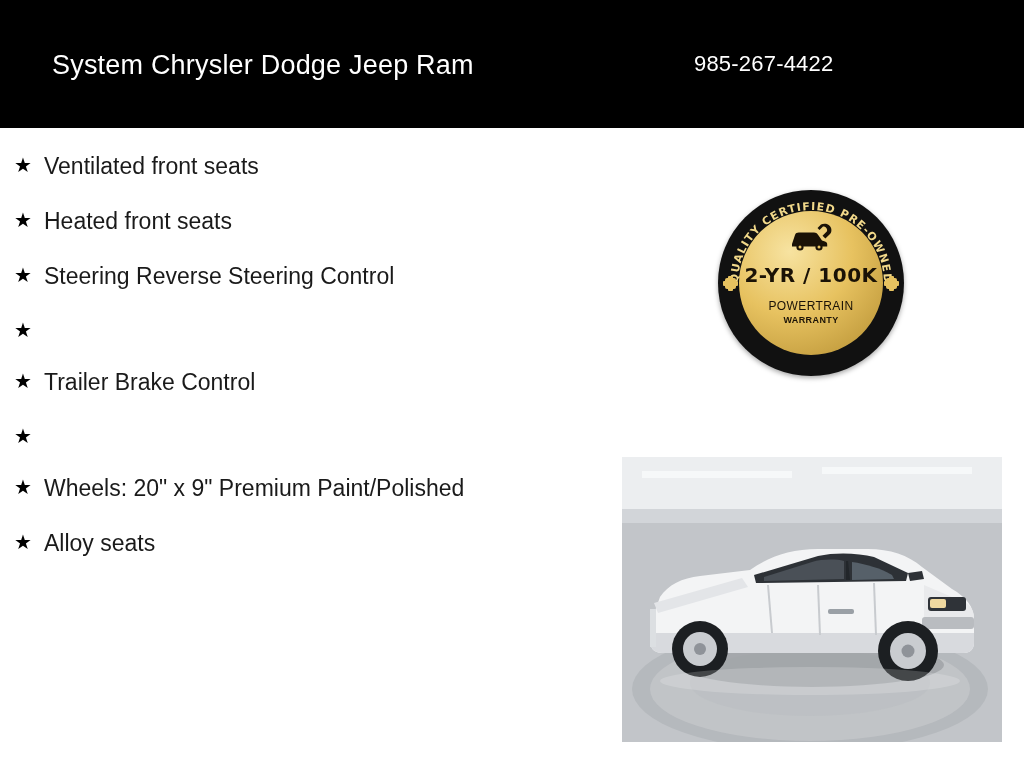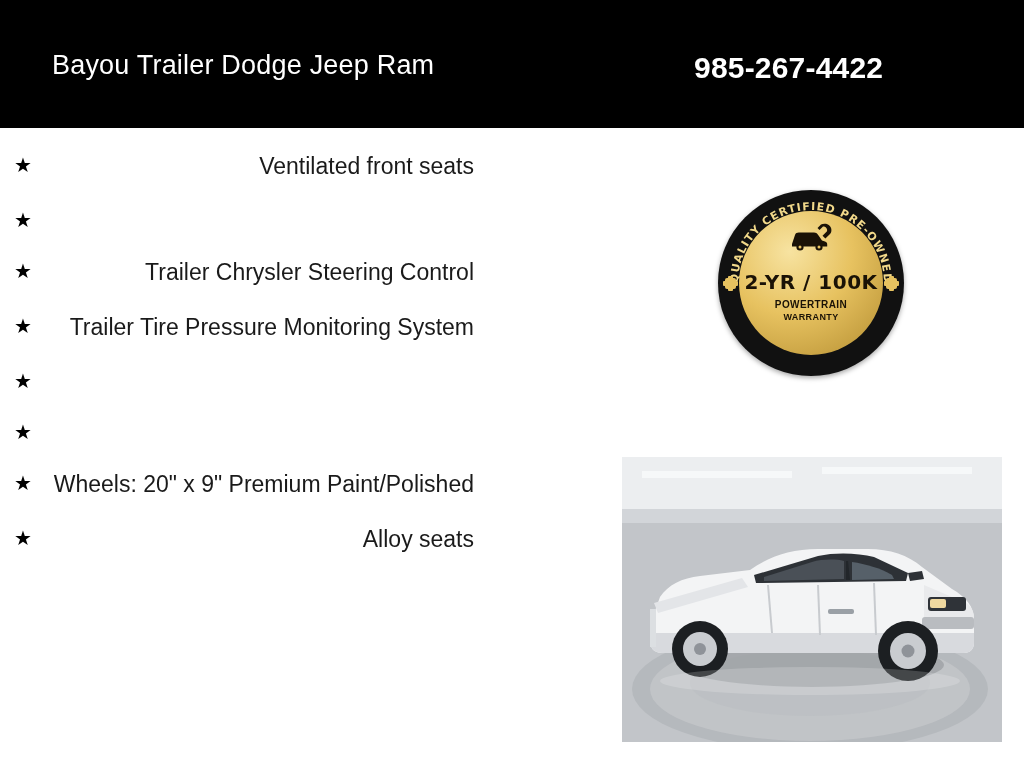--- a/index.html
+++ b/index.html
@@ -38,24 +38,23 @@
     color: #ffffff;
     font-size: 27px;
     letter-spacing: 0.2px;
     white-space: nowrap;
   }
   .dealer-phone {
     position: absolute;
     left: 694px;
     top: 51px;
     color: #ffffff;
-    font-size: 30px;
+    font-size: 22px;
     letter-spacing: 0.2px;
     white-space: nowrap;
-    font-weight: bold;
   }
 
   
   .features {
     position: absolute;
     left: 0;
     top: 128px;
     width: 600px;
     padding-top: 22px;
   }
@@ -73,21 +72,20 @@
     color: #000000;
     text-align: left;
     padding-top: 1px;
   }
   .feature-text {
     flex: 1 1 auto;
     font-size: 23px;
     line-height: 33px;
     color: #1a1a1a;
     max-width: 430px;
-    text-align: right;
   }
 
   
   .badge-wrap {
     position: absolute;
     left: 718px;
     top: 190px;
     width: 186px;
     height: 186px;
   }
@@ -111,31 +109,31 @@
     flex-direction: column;
     align-items: center;
     justify-content: flex-start;
   }
   .badge-icon {
     margin-top: 12px;
     width: 46px;
     height: 30px;
   }
   .badge-term {
-    margin-top: 17px;
+    margin-top: 10px;
     font-size: 20px;
     font-weight: bold;
     color: #1a1206;
     letter-spacing: 0.5px;
     font-family: "DejaVu Sans", sans-serif;
   }
   .badge-sub1 {
-    margin-top: 5px;
-    font-size: 10px;
-    font-weight: bold;
+    margin-top: 12px;
+    font-size: 12px;
+    font-weight: normal;
     color: #1a1206;
     letter-spacing: 0.4px;
   }
   .badge-sub2 {
     margin-top: 2px;
     font-size: 9px;
     font-weight: bold;
     color: #1a1206;
     letter-spacing: 0.4px;
   }
@@ -195,42 +193,43 @@
     background: #cfd2d5;
   }
   .photo svg { display: block; }
 </style>
 </head>
 <body>
 
 <div class="page">
 
   <div class="header">
-    <div class="dealer-name">Bayou Trailer Dodge Jeep Ram</div>
+    <div class="dealer-name">System Chrysler Dodge Jeep Ram</div>
     <div class="dealer-phone">985-267-4422</div>
   </div>
 
   <div class="features">
     <div class="feature-row">
       <span class="bullet-star">★</span>
       <span class="feature-text">Ventilated front seats</span>
     </div>
     <div class="feature-row">
       <span class="bullet-star">★</span>
-    </div>
-    <div class="feature-row">
-      <span class="bullet-star">★</span>
-      <span class="feature-text">Trailer Chrysler Steering Control</span>
-    </div>
-    <div class="feature-row">
-      <span class="bullet-star">★</span>
-      <span class="feature-text">Trailer Tire Pressure Monitoring System</span>
-    </div>
-    <div class="feature-row">
-      <span class="bullet-star">★</span>
+      <span class="feature-text">Heated front seats</span>
+    </div>
+    <div class="feature-row">
+      <span class="bullet-star">★</span>
+      <span class="feature-text">Steering Reverse Steering Control</span>
+    </div>
+    <div class="feature-row">
+      <span class="bullet-star">★</span>
+    </div>
+    <div class="feature-row">
+      <span class="bullet-star">★</span>
+      <span class="feature-text">Trailer Brake Control</span>
     </div>
     <div class="feature-row">
       <span class="bullet-star">★</span>
     </div>
     <div class="feature-row">
       <span class="bullet-star">★</span>
       <span class="feature-text">Wheels: 20" x 9" Premium Paint/Polished</span>
     </div>
     <div class="feature-row">
       <span class="bullet-star">★</span>

